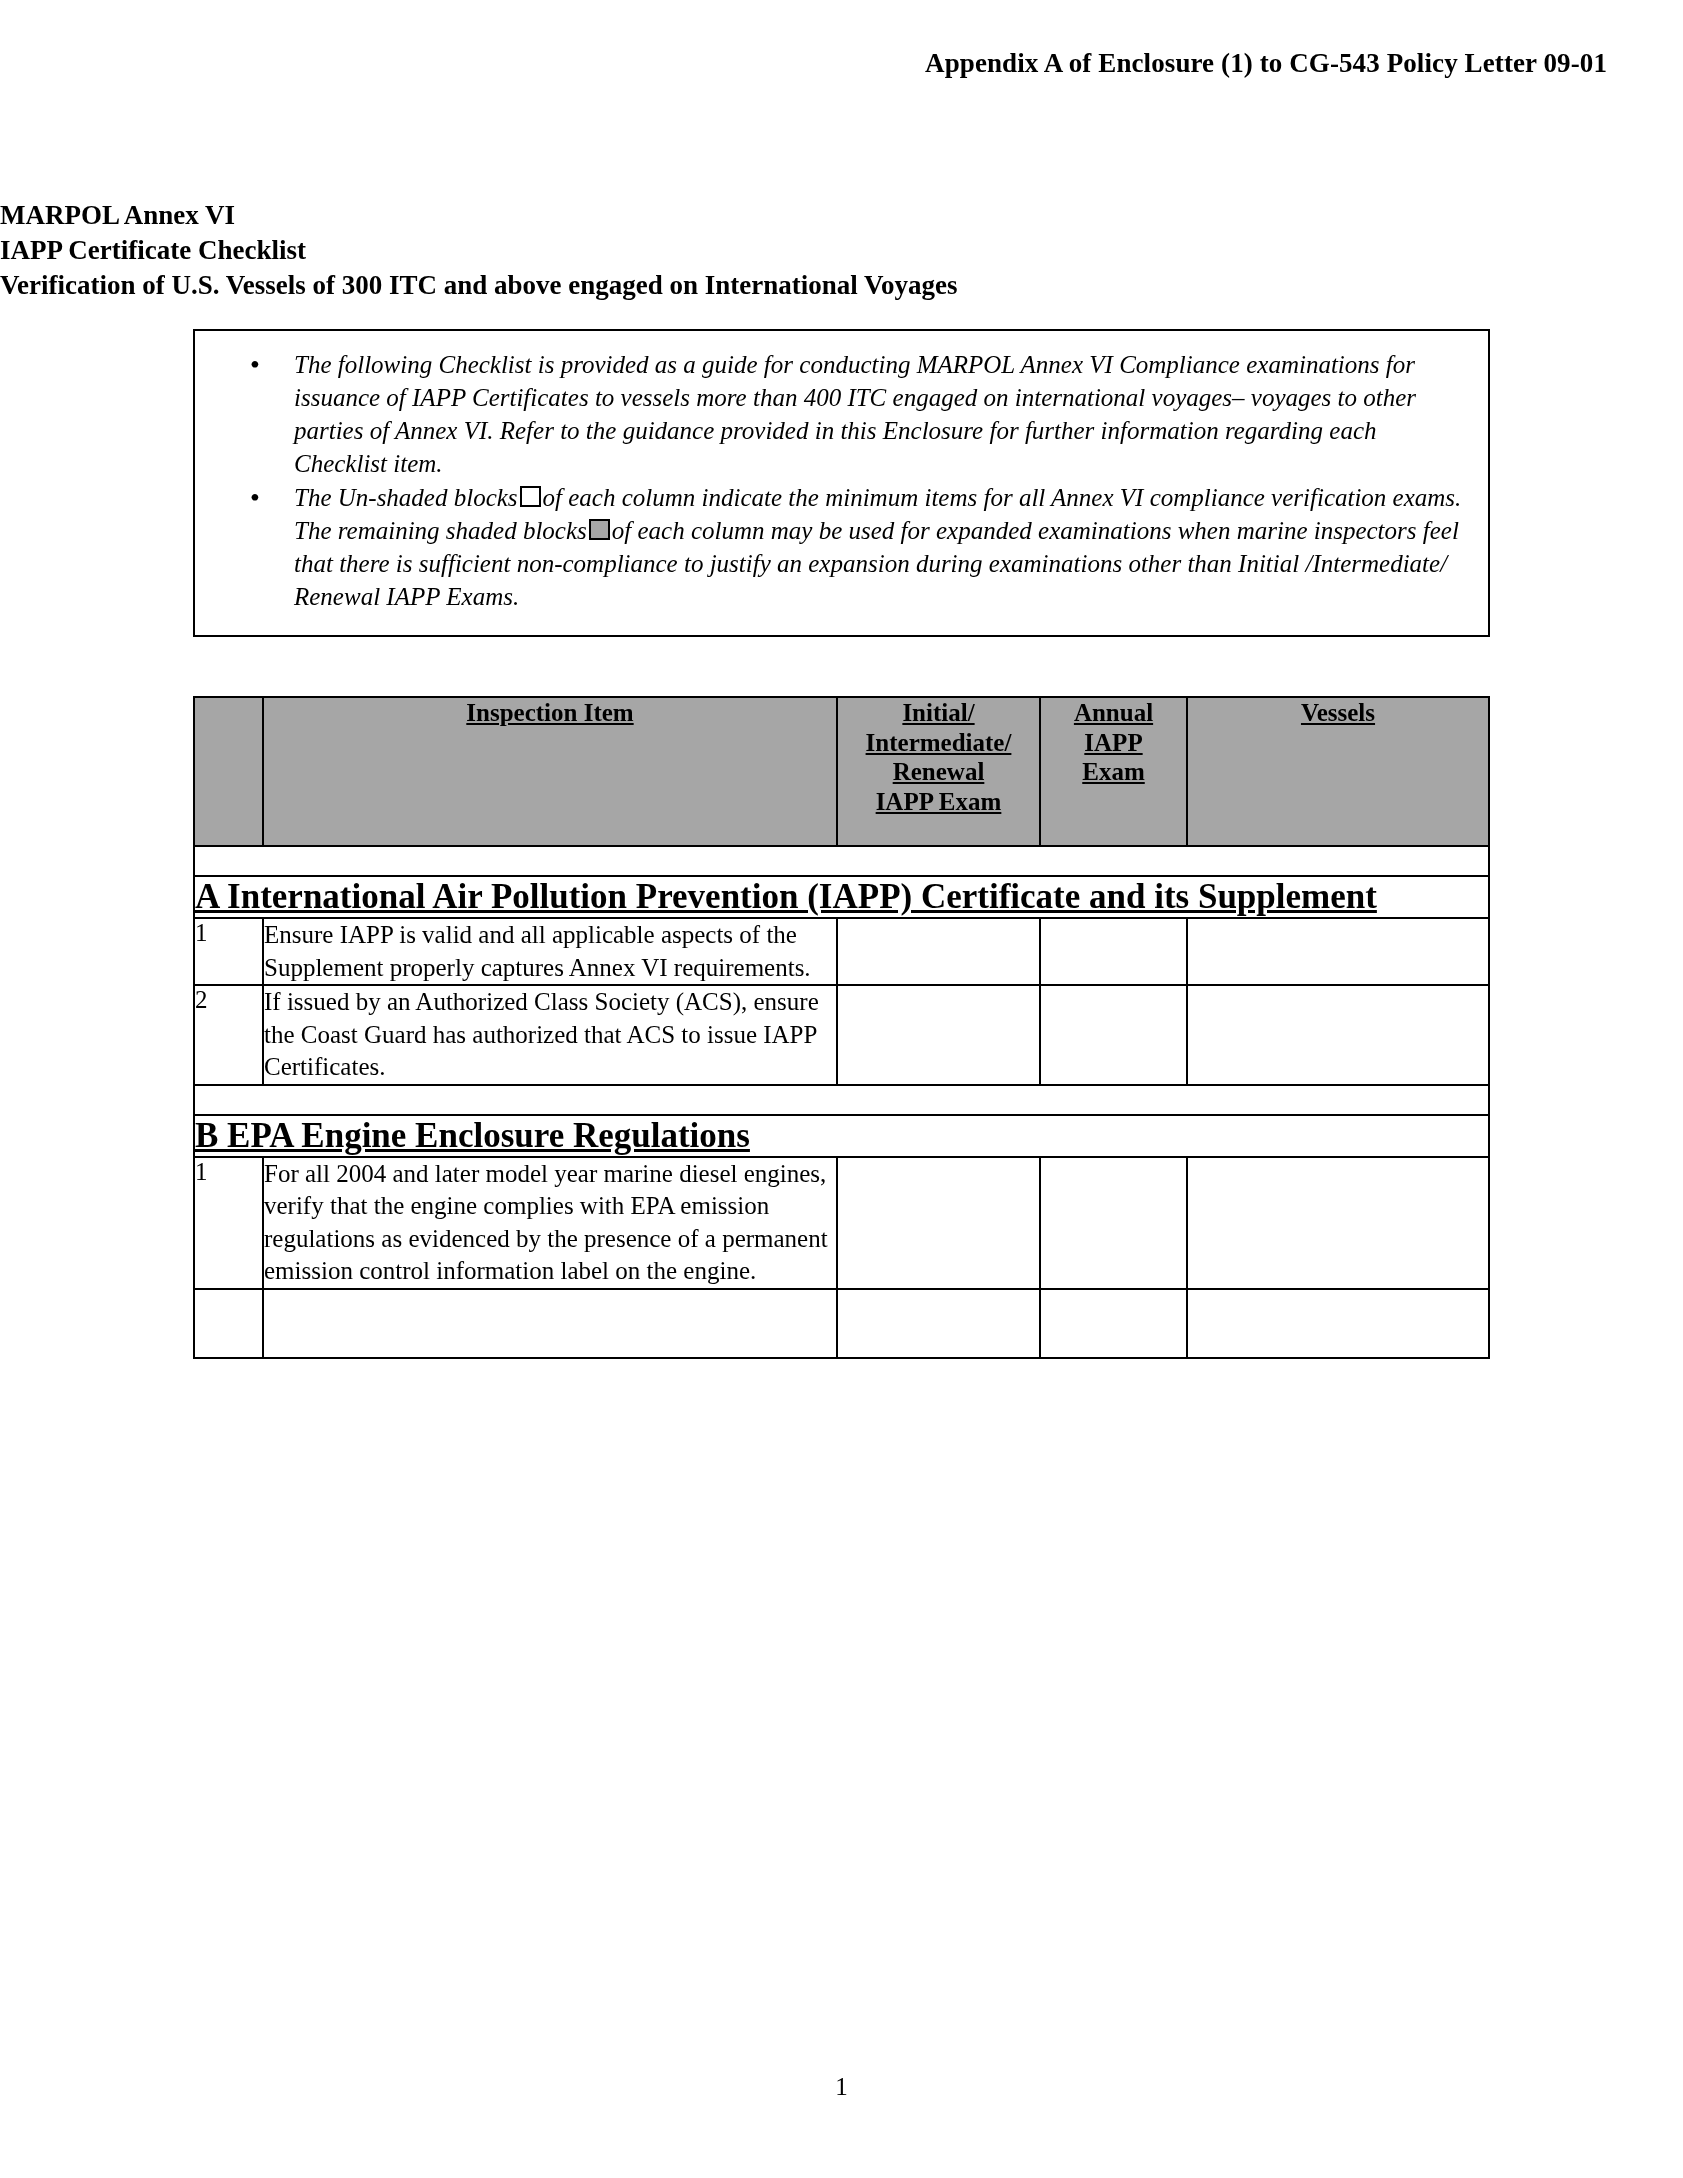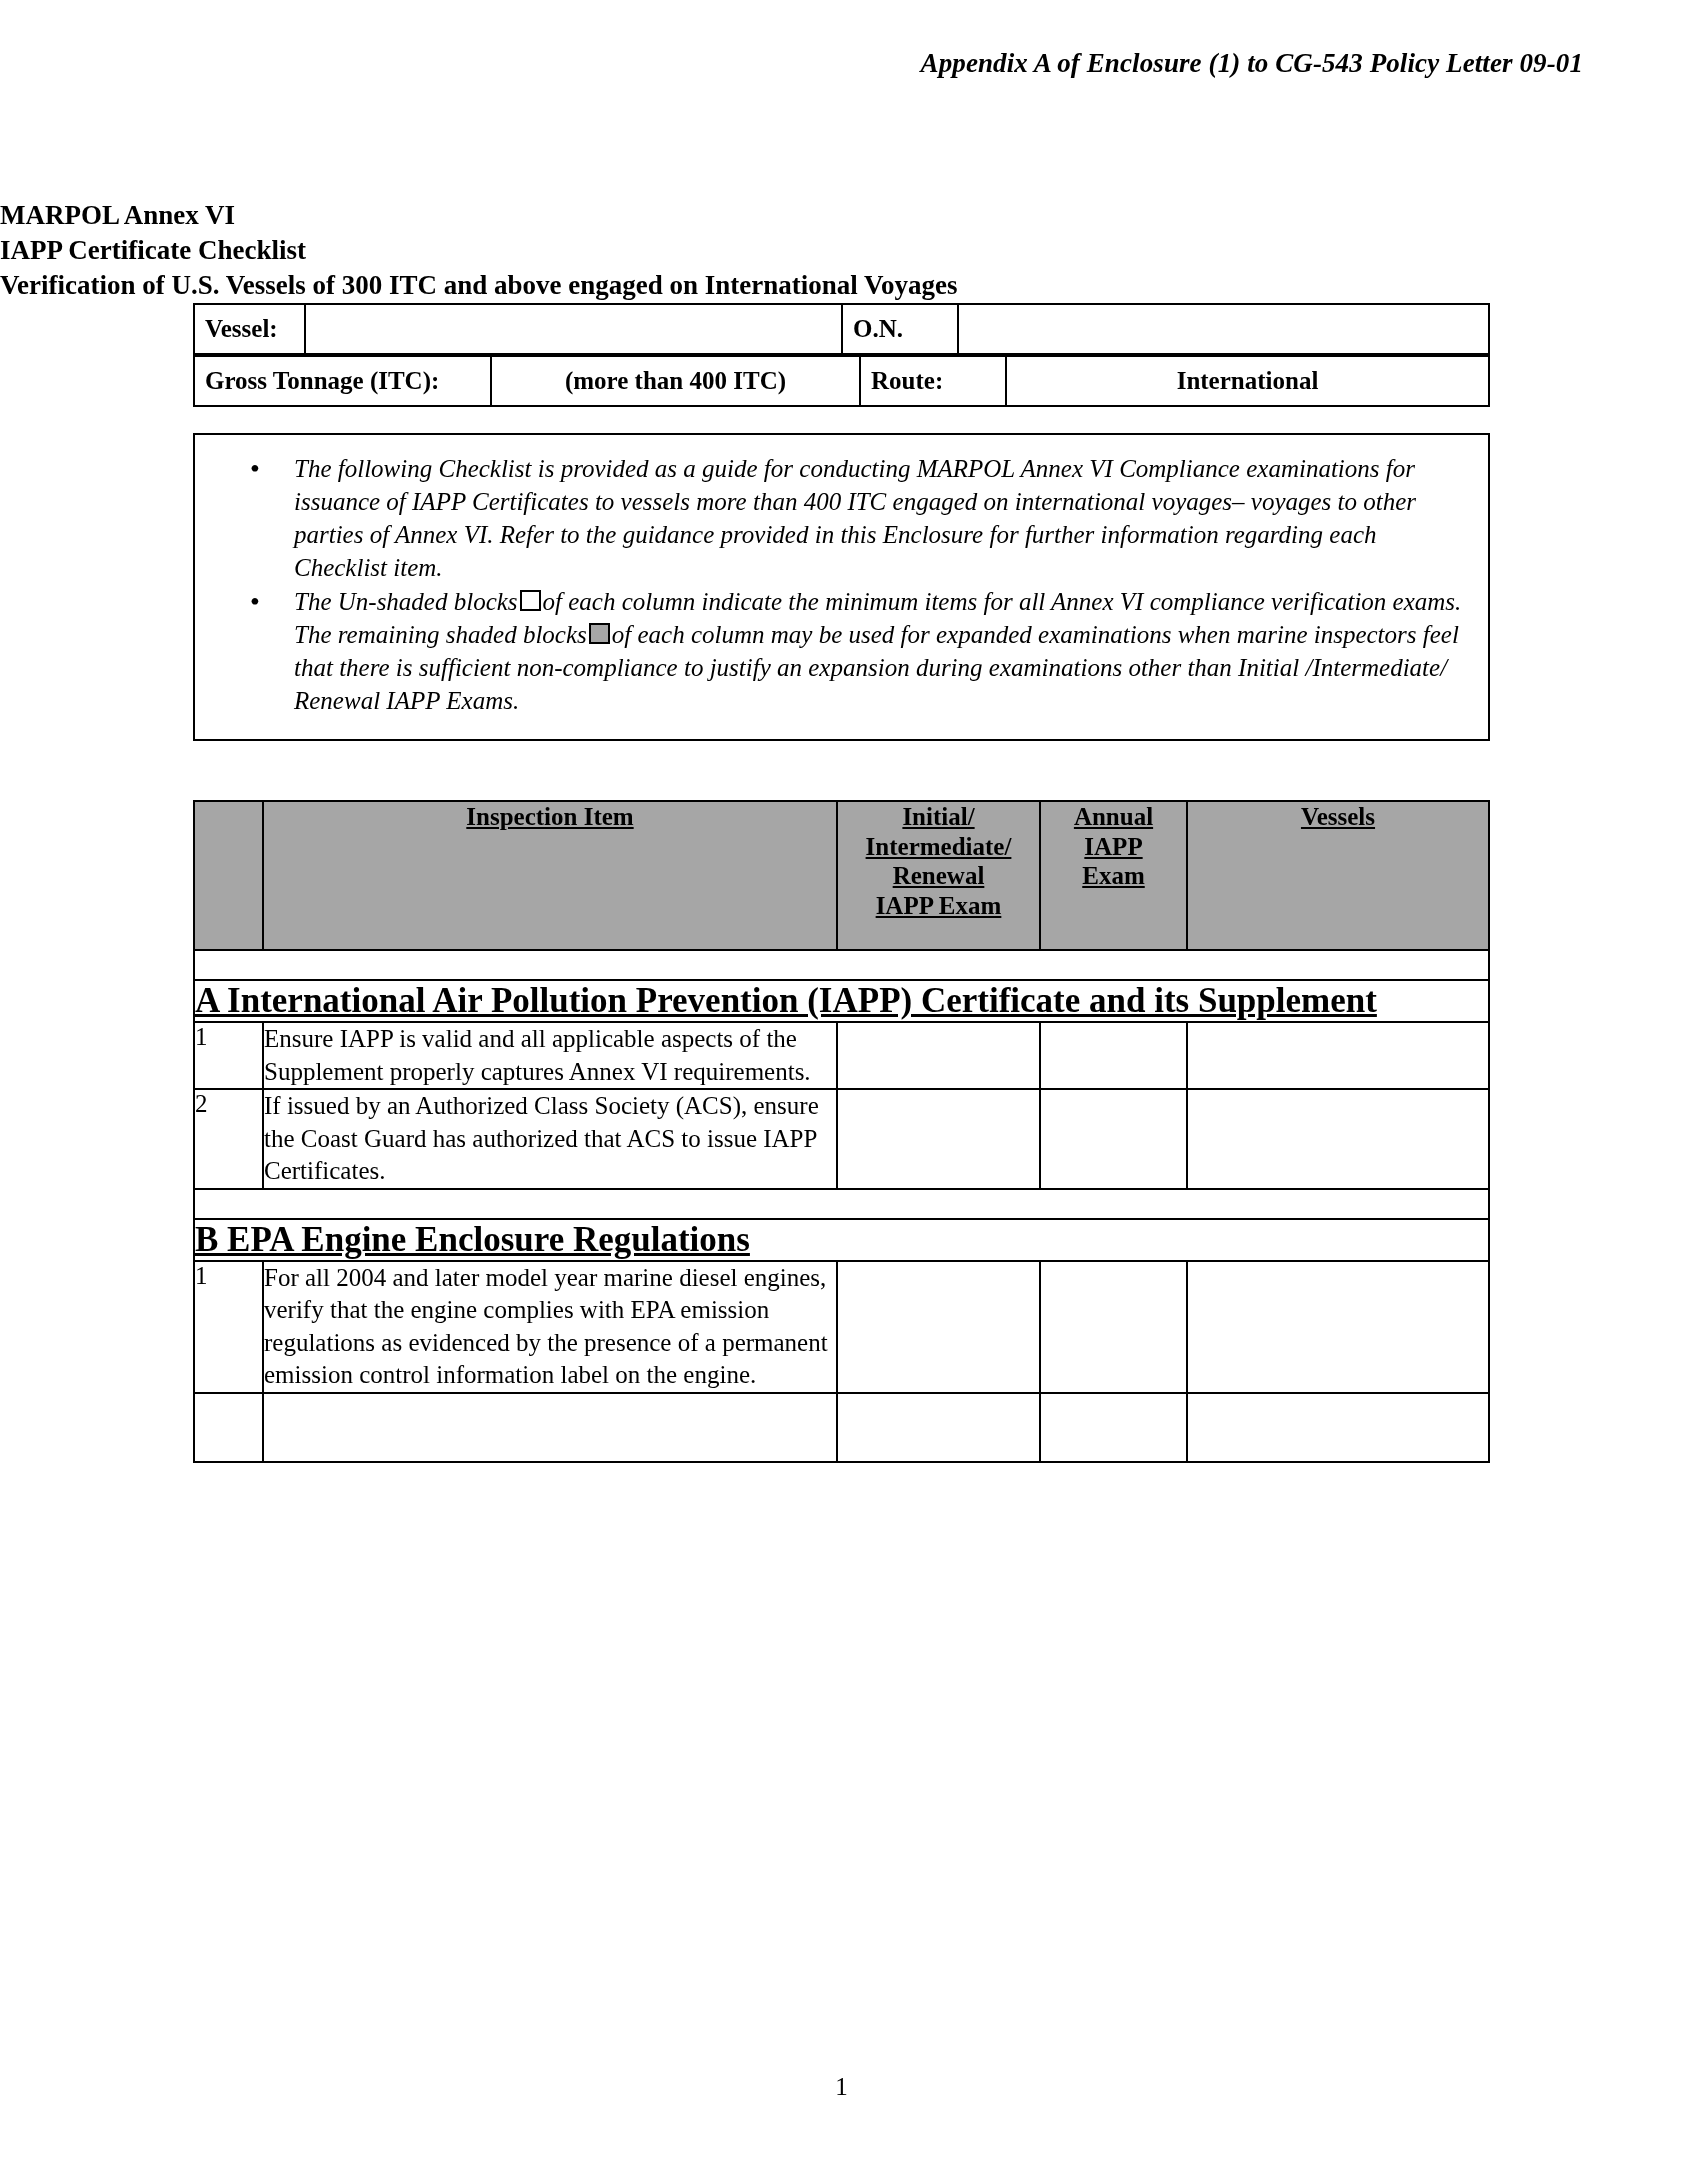--- a/index.html
+++ b/index.html
@@ -18,23 +18,22 @@
     position: relative;
     width: 1683px;
     height: 2178px;
     box-sizing: border-box;
     padding: 48px 0 0 0;
   }
   .header-line {
     text-align: right;
     font-weight: bold;
     font-size: 27px;
-    padding-right: 100px;
+    padding-right: 76px;
     letter-spacing: 0.1px;
-    font-style: italic;
   }
   .title-block {
     text-align: left;
     font-weight: bold;
     font-size: 27px;
     line-height: 1.30;
     margin-top: 119px;
   }
   .title-block .t3 {
     font-size: 27px;
@@ -180,43 +179,20 @@
 <div class="page">
 
   <div class="header-line">Appendix A of Enclosure (1) to CG-543 Policy Letter 09-01</div>
 
   <div class="title-block">
     <div>MARPOL Annex VI</div>
     <div>IAPP Certificate Checklist</div>
     <div class="t3">Verification of U.S. Vessels of 300 ITC and above engaged on International Voyages</div>
   </div>
 
-  <div class="ident-wrap">
-    <table class="ident vessel-table">
-      <tbody>
-          <tr>
-        <td style="width:89px;">Vessel:</td>
-        <td style="width:515px;"></td>
-        <td style="width:94px;">O.N.</td>
-        <td></td>
-      </tr>
-    </tbody>
-      </table>
-
-    <table class="ident tonnage-table">
-      <tbody>
-          <tr>
-        <td style="width:275px;">Gross Tonnage (ITC):</td>
-        <td style="width:347px;" class="center">(more than 400 ITC)</td>
-        <td style="width:124px;">Route:</td>
-        <td class="center">International</td>
-      </tr>
-    </tbody>
-      </table>
-  </div>
 
   <div class="notes-box">
     <ul class="notes">
       <li><span>The following Checklist is provided as a guide for conducting MARPOL Annex VI Compliance examinations for issuance of IAPP Certificates to vessels more than 400 ITC engaged on international voyages– voyages to other parties of Annex VI.  Refer to the guidance provided in this Enclosure for further information regarding each Checklist item.</span></li>
       <li><span>The Un-shaded blocks</span><span class="box-white"></span><span>of each column indicate the minimum items for all Annex VI compliance verification exams. The remaining shaded blocks</span><span class="box-shaded"></span><span>of each column may be used for expanded examinations when marine inspectors feel that there is sufficient non-compliance to justify an expansion during examinations other than Initial /Intermediate/ Renewal IAPP Exams.</span></li>
     </ul>
   </div>
 
   <div class="checklist-wrap">
     <table class="checklist">

